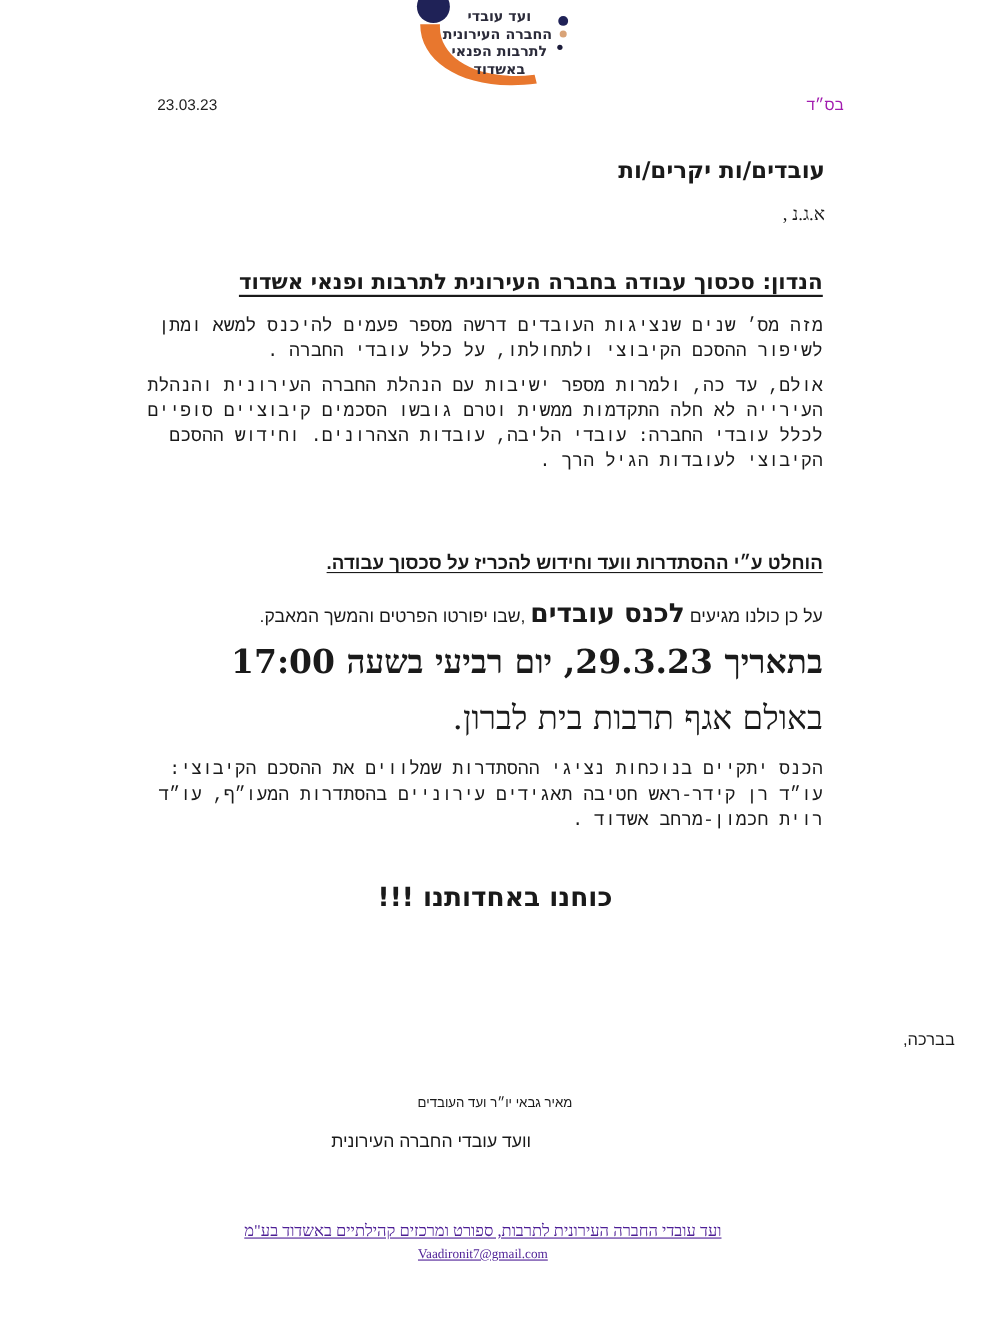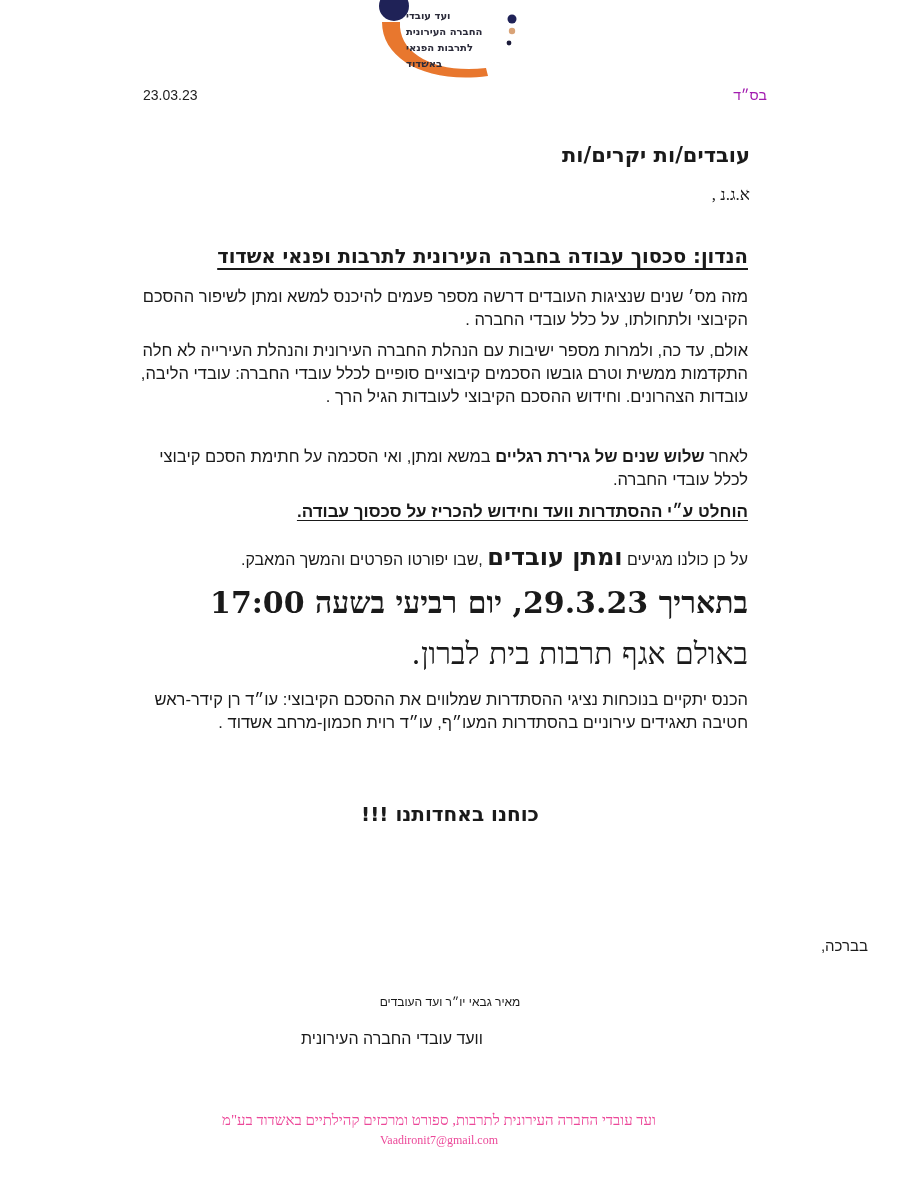--- a/index.html
+++ b/index.html
@@ -4,54 +4,54 @@
   <style>
     * { margin: 0; padding: 0; box-sizing: border-box; }
     html, body { width: 900px; height: 1200px; background: #ffffff; overflow: hidden; }
     body { position: relative; font-family: "DejaVu Sans", "Liberation Sans", sans-serif; color: #1a1a1a; }
     .page { position: absolute; left: 0; top: 0; width: 900px; height: 1200px; }
     .abs { position: absolute; }
 
     
     .logo { left: 378px; top: 0; width: 160px; height: 84px; }
     .logo svg { position: absolute; left: 0; top: 0; }
-    .logo-text { position: absolute; right: 36px; top: 8px; width: 96px; text-align: left; direction: rtl;
-      font-family: "DejaVu Sans", sans-serif; font-weight: bold; font-size: 10px; line-height: 16px; color: #2b2b3a; }
+    .logo-text { position: absolute; right: 36px; top: 8px; width: 96px; text-align: center; direction: rtl;
+      font-family: "DejaVu Sans", sans-serif; font-weight: bold; font-size: 13px; line-height: 16px; color: #2b2b3a; }
     .logo-text div { white-space: nowrap; }
 
     .date { left: 143px; top: 87px; font-size: 14px; direction: ltr; font-family: "Liberation Sans", sans-serif; color: #222; text-align: right; }
     .bsd { right: 133px; top: 87px; font-size: 14px; font-family: "Liberation Sans", sans-serif; color: #a21caf; }
 
     .salutation { right: 150px; top: 143px; font-size: 21px; font-weight: bold; font-family: "DejaVu Sans", sans-serif; }
     .agn { right: 150px; top: 185px; font-size: 17px; font-family: "Liberation Serif", serif; }
 
     .subject { right: 152px; top: 245px; font-size: 19.5px; font-weight: bold; text-decoration: underline; text-underline-offset: 5px; text-decoration-thickness: 2px; white-space: nowrap; }
 
-    .para { right: 152px; width: 620px; font-size: 16.5px; line-height: 23px; font-family: Liberation Sans, sans-serif; text-align: right; color: #1a1a1a; }
+    .para { right: 152px; width: 620px; font-size: 16.5px; line-height: 23px; font-family: Liberation Mono, monospace; text-align: right; color: #1a1a1a; }
     .p1 { top: 285px; }
     .p2 { top: 339px; }
     .p3 { top: 445px; }
     .p3 b { font-weight: bold; }
     .decided { right: 152px; top: 502px; font-size: 17px; font-weight: bold; text-decoration: underline; text-underline-offset: 3px; font-family: "Liberation Sans", sans-serif; white-space: nowrap; }
 
     .call { right: 152px; top: 543px; font-size: 16px; font-family: "Liberation Sans", sans-serif; white-space: nowrap; }
     .call .big { font-size: 24px; font-weight: bold; font-family: "DejaVu Sans", sans-serif; }
 
     .when { right: 152px; top: 585px; font-size: 30px; font-weight: bold; font-family: "DejaVu Serif", serif; white-space: nowrap; }
     .where { right: 152px; top: 636px; font-size: 30px; font-weight: normal; font-family: "DejaVu Serif", serif; white-space: nowrap; }
 
     .p4 { top: 688px; }
 
-    .slogan { left: 0; width: 900px; top: 802px; text-align: center; font-size: 20px; font-weight: bold; font-family: "DejaVu Sans", sans-serif; }
+    .slogan { left: 0; width: 900px; top: 802px; text-align: center; font-size: 24px; font-weight: bold; font-family: "DejaVu Sans", sans-serif; }
 
     .regards { left: 0; width: 868px; top: 937px; font-size: 15px; font-family: "Liberation Sans", sans-serif; }
     .sig1 { left: 0; width: 900px; top: 995px; text-align: center; font-size: 12px; font-family: "Liberation Sans", sans-serif; }
     .sig2 { left: 0; width: 784px; top: 1030px; text-align: center; font-size: 16px; font-family: "Liberation Sans", sans-serif; }
 
-    .footer { left: 0; width: 878px; top: 1110px; text-align: center; font-family: "Liberation Serif", serif; font-size: 15px; line-height: 20px; color: #ec4899; }
+    .footer { left: 0; width: 878px; top: 1110px; text-align: center; font-family: "Liberation Serif", serif; font-size: 15px; line-height: 20px; color: #4c1d95; text-decoration: underline; }
     .footer .email { direction: ltr; font-size: 12px; }
   </style>
 </head>
 <body>
 
 <div class="page">
 
   <div class="abs logo">
     <svg width="160" height="84" viewBox="0 0 160 84">
       <path d="M4 22 C 4 60, 50 84, 110 76 L 108 68 C 58 74, 20 54, 22 22 Z" fill="#e8772e"></path>
@@ -71,25 +71,24 @@
   <div class="abs date">23.03.23</div>
   <div class="abs bsd">בס״ד</div>
 
   <div class="abs salutation">עובדים/ות יקרים/ות</div>
   <div class="abs agn">א.ג.נ ,</div>
 
   <div class="abs subject">הנדון: סכסוך עבודה בחברה העירונית לתרבות ופנאי אשדוד</div>
 
   <p class="abs para p1">מזה מס׳ שנים שנציגות העובדים דרשה מספר פעמים להיכנס למשא ומתן לשיפור ההסכם הקיבוצי ולתחולתו, על כלל עובדי החברה .</p>
   <p class="abs para p2">אולם, עד כה, ולמרות מספר ישיבות עם הנהלת החברה העירונית והנהלת העירייה לא חלה התקדמות ממשית וטרם גובשו הסכמים קיבוציים סופיים לכלל עובדי החברה: עובדי הליבה, עובדות הצהרונים. וחידוש ההסכם הקיבוצי לעובדות הגיל הרך .</p>
-  <p class="abs para p3"><span>לאחר </span><b>שלוש שנים של גרירת רגליים</b><span> במשא ומתן, ואי הסכמה על חתימת הסכם קיבוצי לכלל עובדי החברה.</span></p>
 
   <div class="abs decided">הוחלט ע״י ההסתדרות וועד וחידוש להכריז על סכסוך עבודה.</div>
 
-  <div class="abs call"><span>על כן כולנו מגיעים </span><span class="big">ומתן עובדים</span><span> ,שבו יפורטו הפרטים והמשך המאבק.</span></div>
+  <div class="abs call"><span>על כן כולנו מגיעים </span><span class="big">לכנס עובדים</span><span> ,שבו יפורטו הפרטים והמשך המאבק.</span></div>
 
   <div class="abs when">בתאריך 29.3.23, יום רביעי בשעה 17:00</div>
   <div class="abs where">באולם אגף תרבות בית לברון.</div>
 
   <p class="abs para p4">הכנס יתקיים בנוכחות נציגי ההסתדרות שמלווים את ההסכם הקיבוצי: עו״ד רן קידר-ראש חטיבה תאגידים עירוניים בהסתדרות המעו״ף, עו״ד רוית חכמון-מרחב אשדוד .</p>
 
   <div class="abs slogan">כוחנו באחדותנו !!!</div>
 
   <div class="abs regards">בברכה,</div>
   <div class="abs sig1">מאיר גבאי יו״ר ועד העובדים</div>

